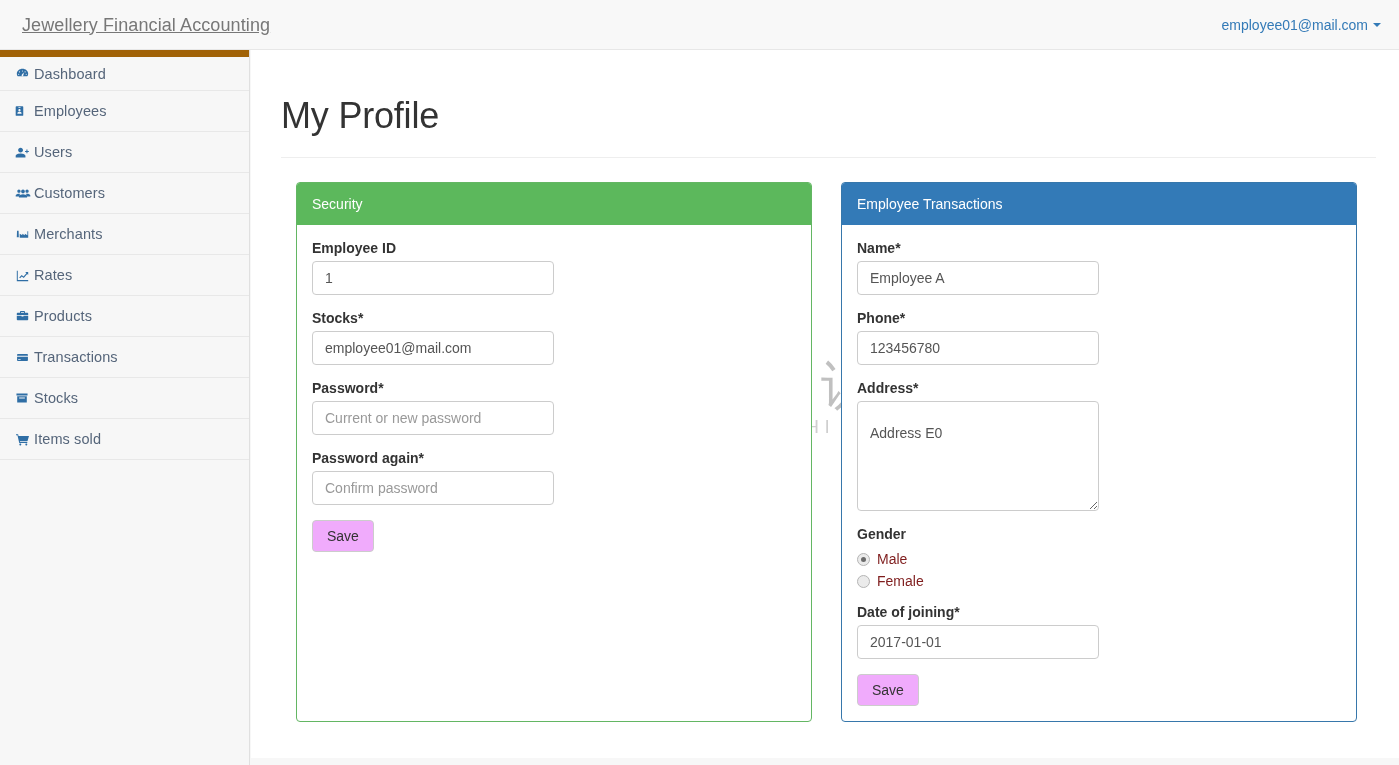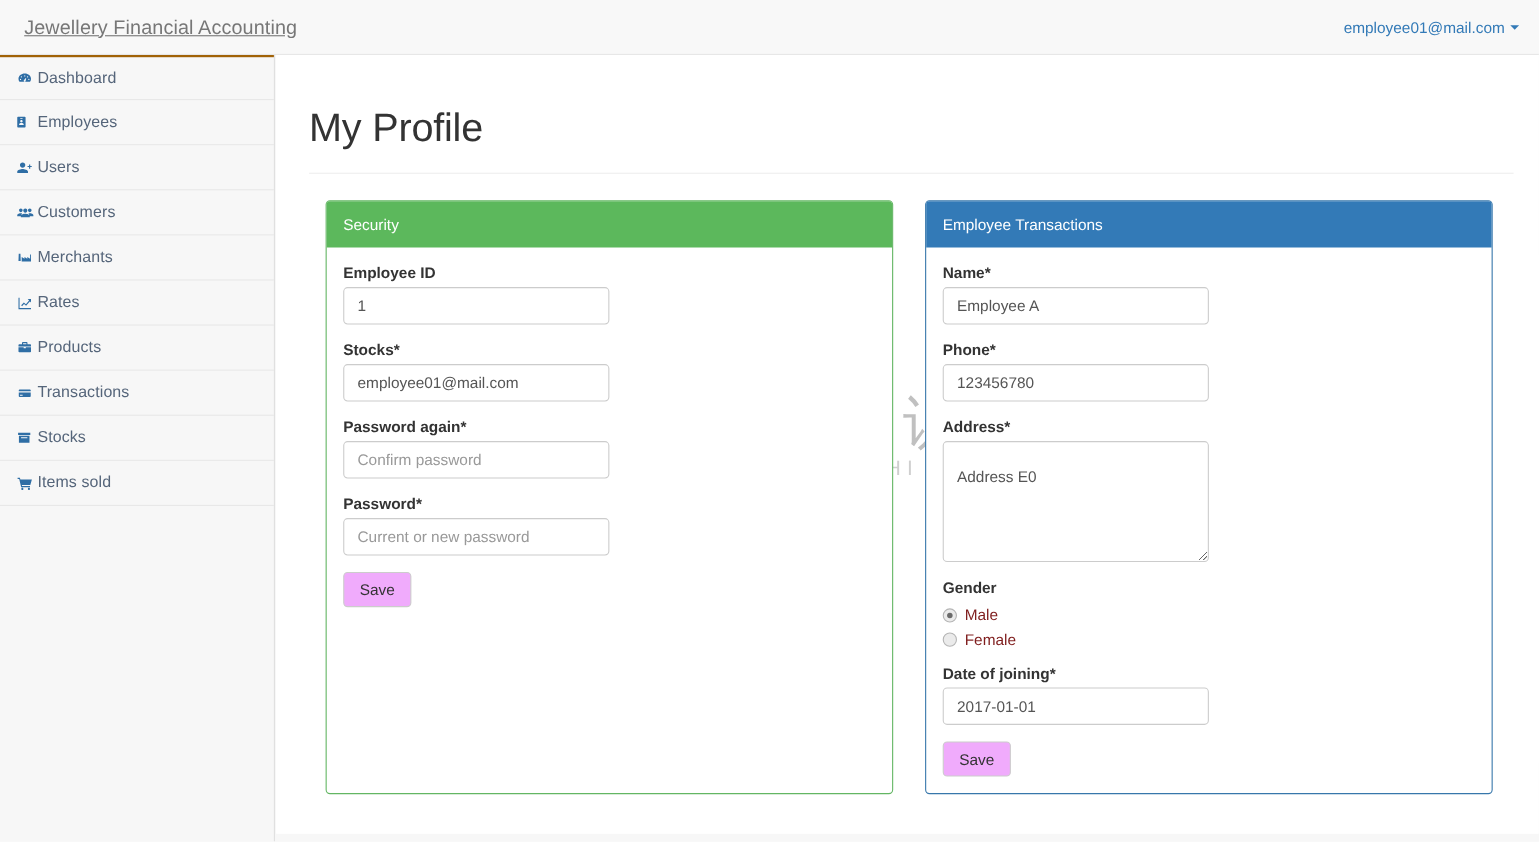--- a/index.html
+++ b/index.html
@@ -41,21 +41,21 @@
     background: #f7f7f7;
     border-right: 1px solid #e0e0e0;
   }
   .nav-list { list-style: none; margin: 0; padding: 0; }
   .nav-item {
     height: 41px; display: flex; align-items: center;
     padding-left: 15px;
     border-bottom: 1px solid #e8e8e8;
     cursor: pointer;
   }
-  .nav-item:first-child { border-top: 2px solid #a16207; text-align: right; }
+  .nav-item:first-child { border-top: 7px solid #a16207; text-align: right; }
   .nav-label {
     font-size: 14.5px; color: #55657a; letter-spacing: .1px;
   }
   .nav-icon {
     width: 17px; height: 14px; margin-right: 2px;
     display: inline-flex; align-items: center; justify-content: flex-start;
     color: #2a6496;
     flex: 0 0 auto;
   }
   .nav-icon svg { display: block; fill: #2f6ea5; }
@@ -318,27 +318,27 @@
             <label class="ctrl-label">Employee ID</label>
             <input class="form-control" type="text" value="1" style="">
           </div>
 
           <div class="form-group">
             <label class="ctrl-label">Stocks*</label>
             <input class="form-control" type="text" value="employee01@mail.com" style="">
           </div>
 
           <div class="form-group">
+            <label class="ctrl-label">Password*</label>
+            <input class="form-control" type="text" placeholder="Current or new password" style="">
+          </div>
+
+          <div class="form-group">
             <label class="ctrl-label">Password again*</label>
             <input class="form-control" type="text" placeholder="Confirm password" style="">
-          </div>
-
-          <div class="form-group">
-            <label class="ctrl-label">Password*</label>
-            <input class="form-control" type="text" placeholder="Current or new password" style="">
           </div>
 
           <button class="btn-save">Save</button>
         </div>
       </div>
 
       <div class="panel panel-primary">
         <div class="panel-heading">
           <span>Employee Transactions</span>
         </div>

